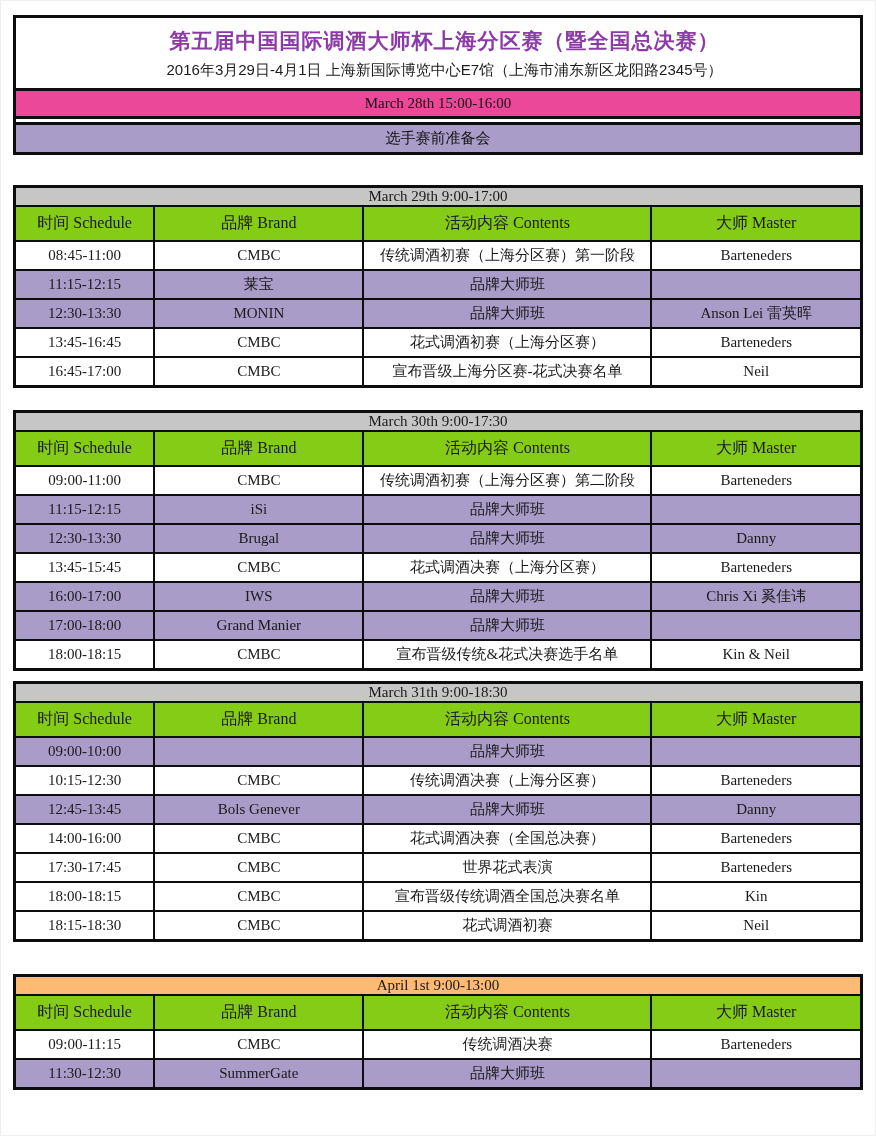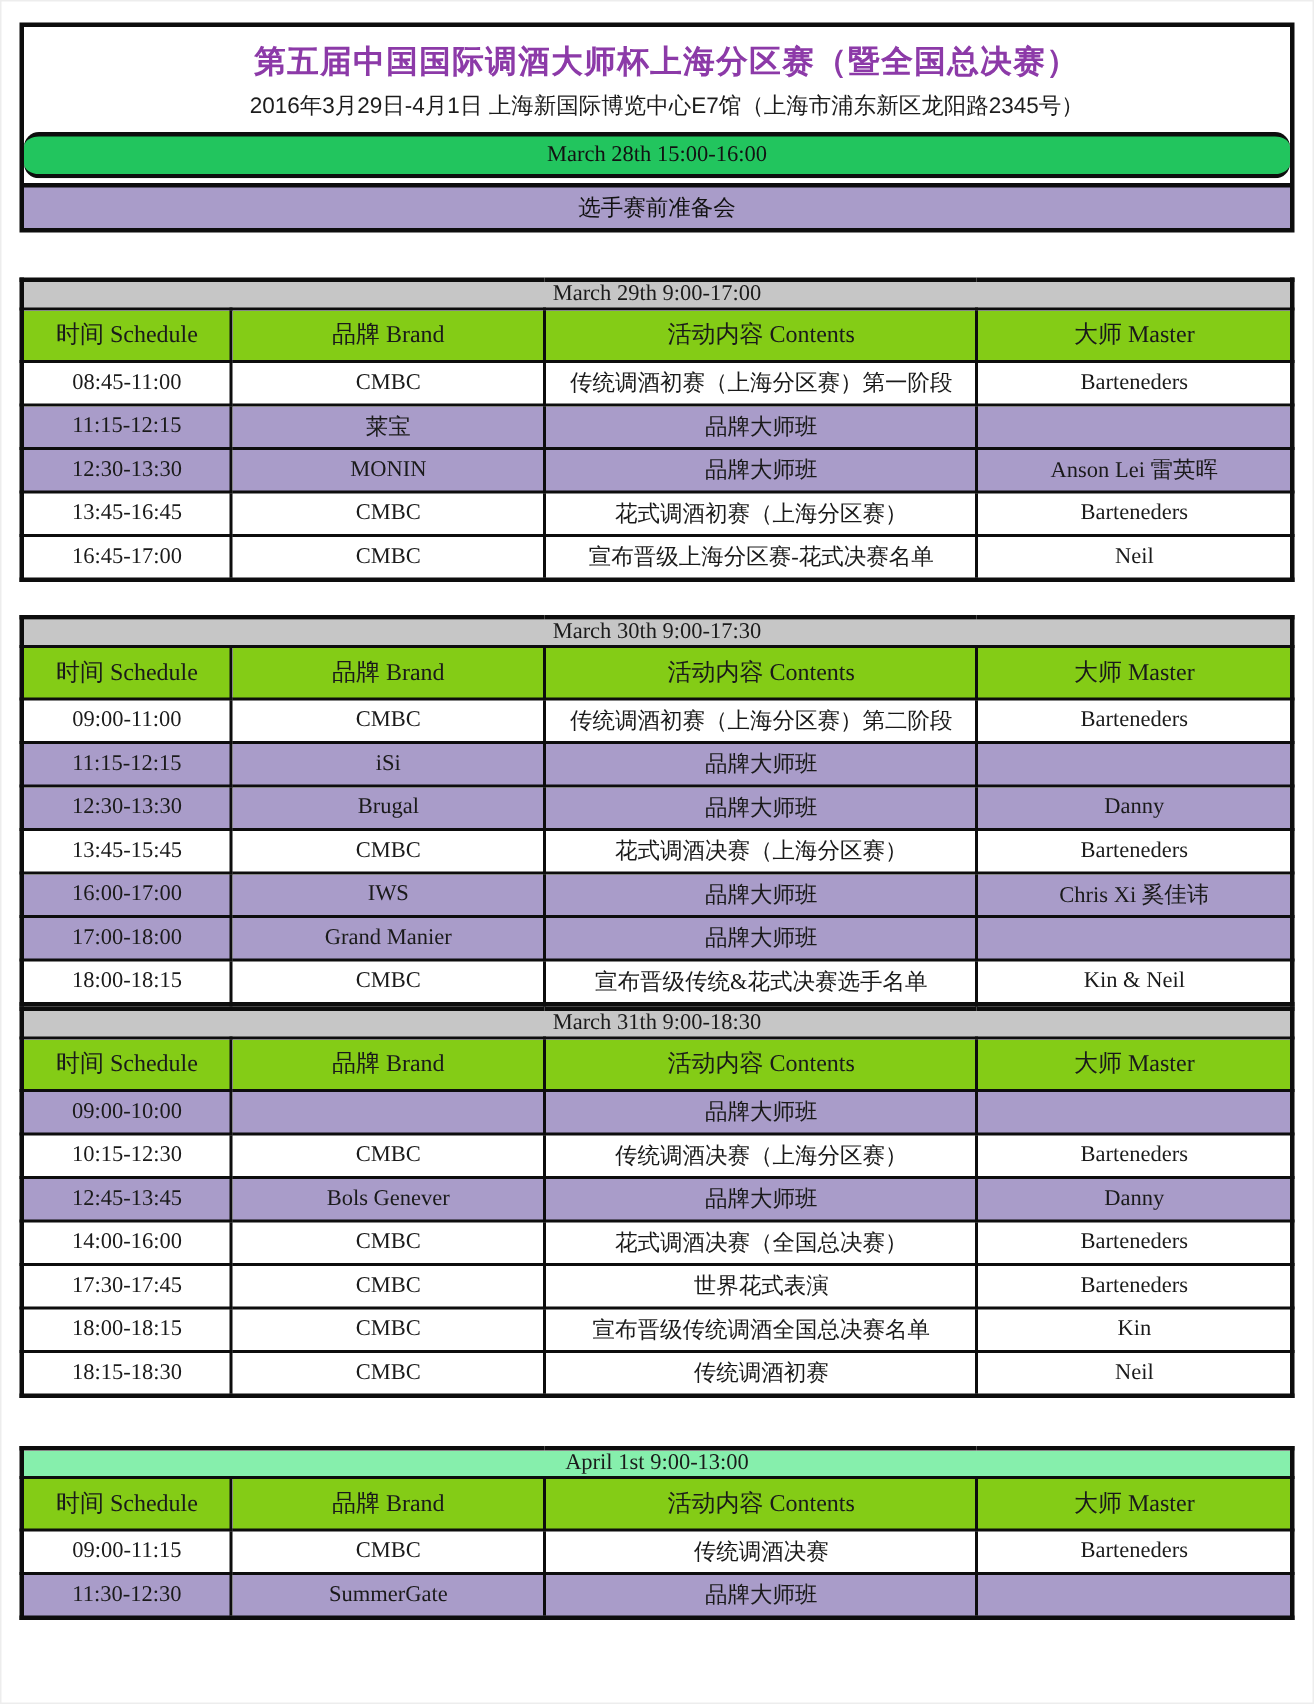--- a/index.html
+++ b/index.html
@@ -29,21 +29,21 @@
   .bar { text-align: center; font-size: 15px; padding: 4px 0; color: #121212; }
   .bar-gray  { border-top: 3px solid #0d0d0d; border-bottom: 3px solid #0d0d0d; }
   .bar-sep   { height: 3px; background: #ffffff; }
   .bar-purple{ border-top: 3px solid #0d0d0d; }
 
   
   #tables .sched { width: 100%; border-collapse: collapse; table-layout: fixed;
                    border: 3px solid #0d0d0d; }
   #tables .sched:nth-of-type(1) { margin-top: 30px; }
   #tables .sched:nth-of-type(2) { margin-top: 22px; }
-  #tables .sched:nth-of-type(3) { }
+  #tables .sched:nth-of-type(3) { margin-top: 10px; }
   #tables .sched:nth-of-type(4) { margin-top: 32px; }
 
   .sched th, .sched td {
     border: 2px solid #0d0d0d;
     text-align: center; vertical-align: middle;
     font-size: 15px; padding: 4px 3px; color: #1a1a1a;
     overflow: hidden; white-space: nowrap;
   }
   .sched .date-bar { font-weight: normal; font-size: 15px; padding: 0 0; }
   .sched .cols th  { font-weight: normal; font-size: 16px; background: #84cc16; padding: 6px 3px; text-align: center; }
@@ -53,21 +53,21 @@
 </head>
 <body>
 
 <div class="page">
 
   <div class="header-block">
     <div class="head-white">
       <div class="head-title" style="color: rgb(140, 58, 168);">第五届中国国际调酒大师杯上海分区赛（暨全国总决赛）</div>
       <div class="head-sub">2016年3月29日-4月1日 上海新国际博览中心E7馆（上海市浦东新区龙阳路2345号）</div>
     </div>
-    <div class="bar bar-gray" style="background: #22c55e; border-radius: 10px;">March 28th 15:00-16:00</div>
+    <div class="bar bar-gray" style="background: #ec4899;">March 28th 15:00-16:00</div>
     <div class="bar-sep"></div>
     <div class="bar bar-purple" style="background: rgb(169, 156, 201);">选手赛前准备会</div>
   </div>
 
   <div id="tables">
   <table class="sched">
     <colgroup>
           <col style="width: 16.5%;">
           <col style="width: 24.7%;">
           <col style="width: 34%;">
@@ -233,36 +233,36 @@
           </tr>
           <tr>
             <td>18:00-18:15</td>
             <td>CMBC</td>
             <td>宣布晋级传统调酒全国总决赛名单</td>
             <td>Kin</td>
           </tr>
           <tr>
             <td>18:15-18:30</td>
             <td>CMBC</td>
-            <td>传统调酒初赛</td>
+            <td>花式调酒初赛</td>
             <td>Neil</td>
           </tr>
         </tbody>
   </table>
 
   <table class="sched">
     <colgroup>
           <col style="width: 16.5%;">
           <col style="width: 24.7%;">
           <col style="width: 34%;">
           <col style="width: 24.8%;">
         </colgroup>
     <thead>
       <tr>
-        <th colspan="4" class="date-bar" style="background: #86efac; margin-left: 11px;">April 1st 9:00-13:00</th>
+        <th colspan="4" class="date-bar" style="background: #fdba74; margin-left: 11px;">April 1st 9:00-13:00</th>
       </tr>
       <tr class="cols">
             <th>时间 Schedule</th>
             <th>品牌 Brand</th>
             <th>活动内容 Contents</th>
             <th>大师 Master</th>
           </tr>
     </thead>
     <tbody>
           <tr>

